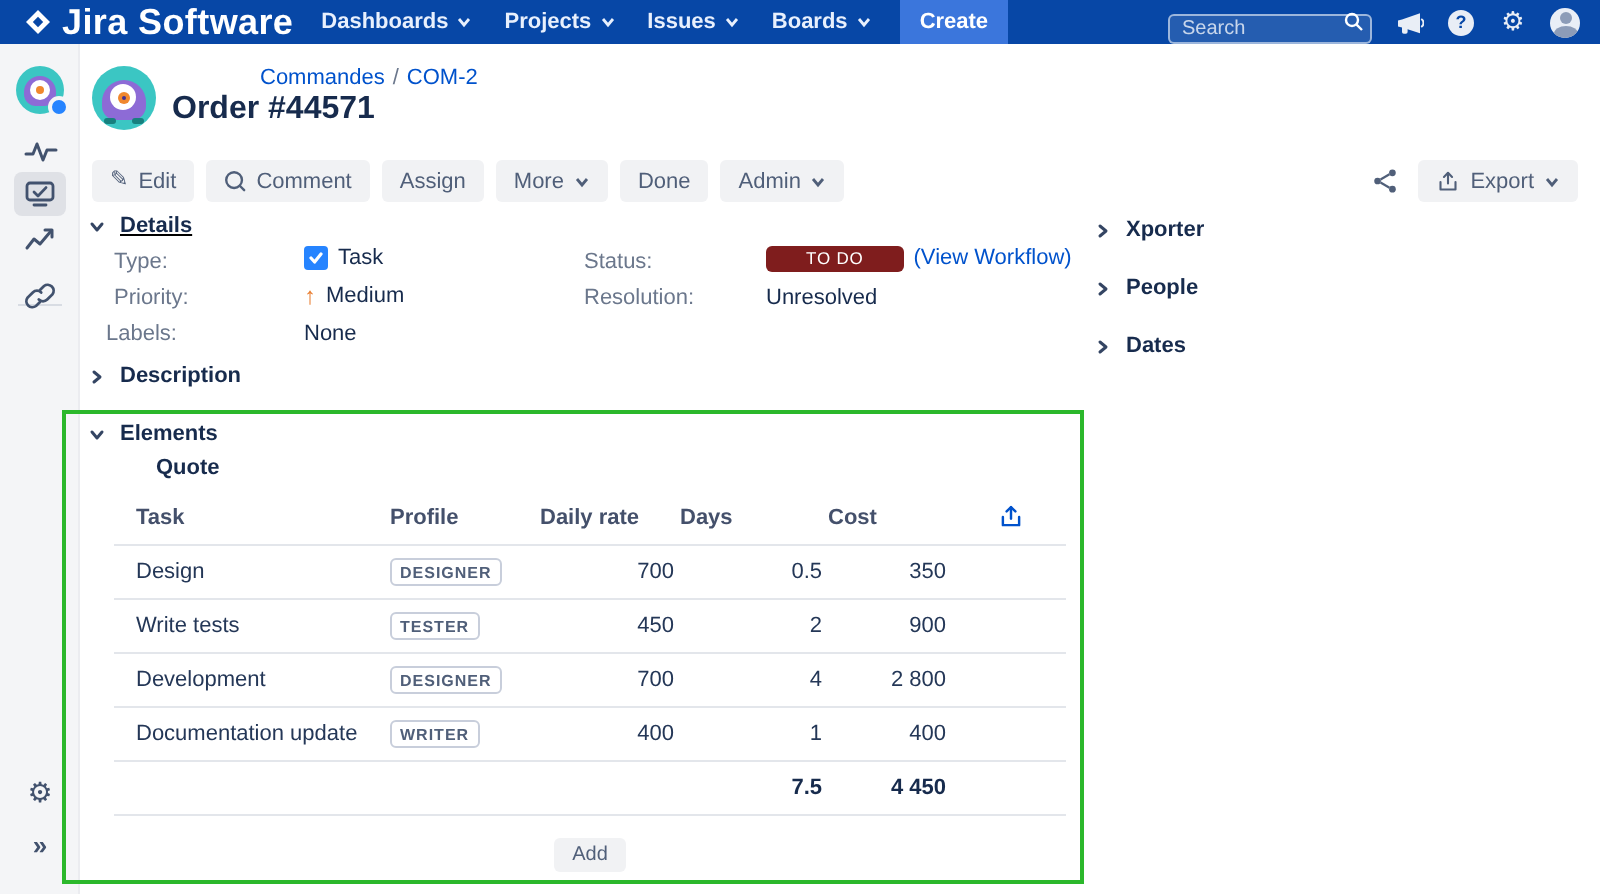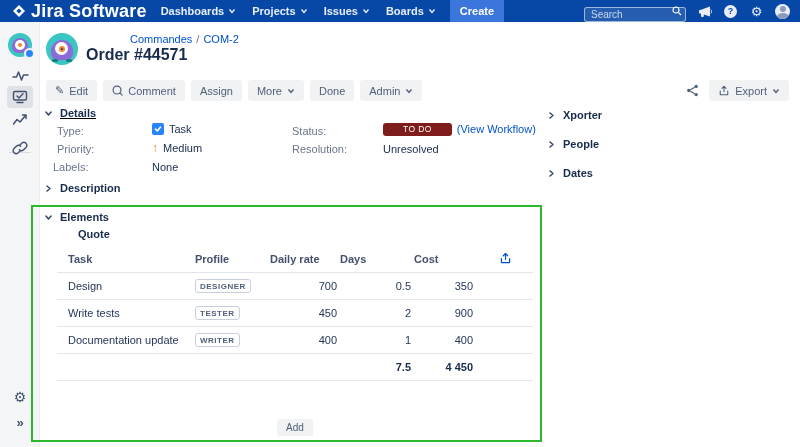--- a/index.html
+++ b/index.html
@@ -418,20 +418,28 @@
         </tr>
         <tr>
           <td class="c-task">Write tests</td>
           <td class="c-prof"><span class="pill">TESTER</span></td>
           <td class="num">450</td>
           <td class="num">2</td>
           <td class="num c-cost">900</td>
           <td></td>
         </tr>
         <tr>
+          <td class="c-task">Development</td>
+          <td class="c-prof"><span class="pill">DESIGNER</span></td>
+          <td class="num">700</td>
+          <td class="num">4</td>
+          <td class="num c-cost">2 800</td>
+          <td></td>
+        </tr>
+        <tr>
           <td class="c-task">Documentation update</td>
           <td class="c-prof"><span class="pill">WRITER</span></td>
           <td class="num">400</td>
           <td class="num">1</td>
           <td class="num c-cost">400</td>
           <td></td>
         </tr>
         <tr class="totals">
           <td></td>
           <td></td>

